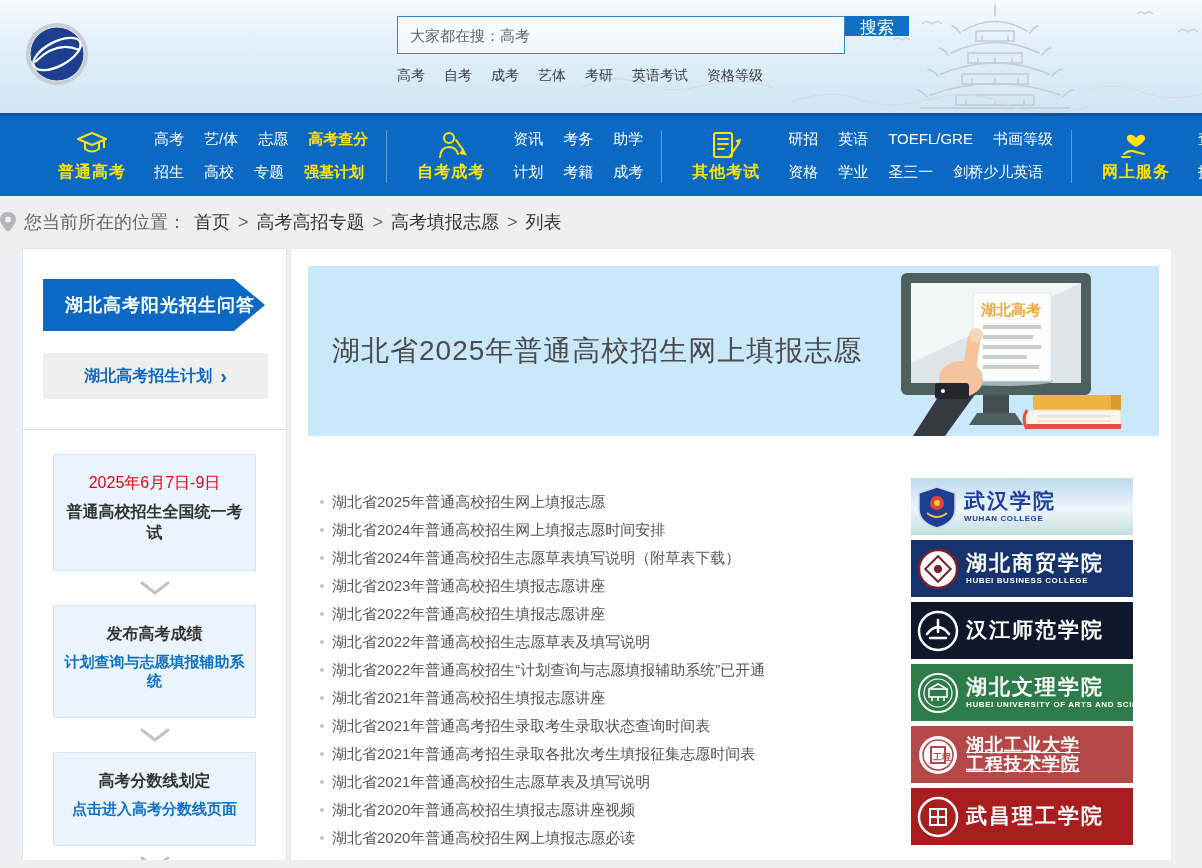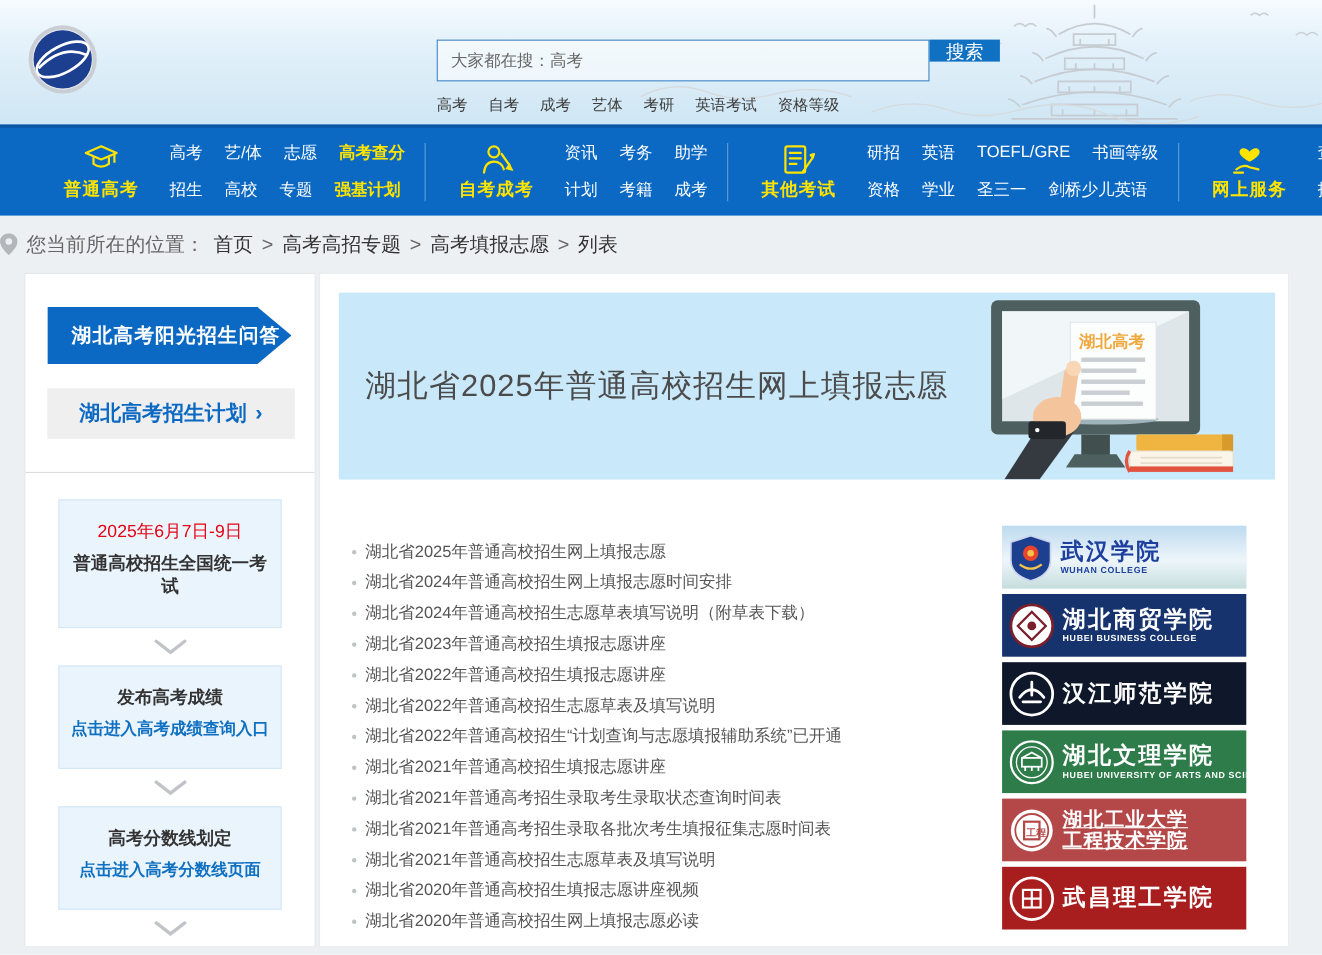--- a/index.html
+++ b/index.html
@@ -12,21 +12,21 @@
     position:relative; height:113px; overflow:hidden;
     background:linear-gradient(180deg,#f6fbfe 0%, #e3f1fa 35%, #cfe6f4 100%);
   }
   .header-art { position:absolute; right:0; top:0; pointer-events:none; }
   .logo-wrap { position:absolute; left:25px; top:22px; display:flex; align-items:center; gap:12px; }
   .logo-circle { width:64px; height:64px; }
   .brand {
     font-family:"Liberation Serif","DejaVu Serif",serif;
     font-weight:bold; font-size:40px; color:#1b2d86; letter-spacing:3px;
   }
-  .search-area { position:absolute; left:397px; top:36px; width:512px; }
+  .search-area { position:absolute; left:397px; top:16px; width:512px; }
   .search-row { display:flex; }
   .search-input {
     width:448px; height:38px; border:1px solid #3a85c6; background:rgba(255,255,255,.55);
     font-size:15px; color:#555; padding:0 12px; outline:none;
     font-family:"Liberation Sans","DejaVu Sans",sans-serif;
   }
   .search-input::placeholder { color:#666; opacity:1; }
   .search-btn {
     width:64px; height:20px; border:none; background:#1070c2; color:#fff;
     font-size:17px; cursor:pointer; font-family:inherit;
@@ -65,21 +65,21 @@
     margin:30px 18px 0 20px; width:222px; height:52px; background:#0b69c3; color:#fff;
     font-size:18px; font-weight:bold; display:flex; align-items:center; justify-content:flex-start;
     padding-left:22px; letter-spacing:1px;
     clip-path:polygon(0 0, 86% 0, 100% 50%, 86% 100%, 0 100%);
     cursor:pointer;
   }
   .side-plan {
     margin:22px 18px 0 20px; width:225px; height:46px; background:#efefef;
     display:flex; align-items:center; justify-content:center; gap:8px; cursor:pointer;
   }
-  .side-plan .plan-label { color:#0b69c3; font-size:19px; font-weight:bold; }
+  .side-plan .plan-label { color:#0b69c3; font-size:16px; font-weight:bold; }
   .side-plan .chev { color:#0b69c3; font-size:20px; font-weight:bold; line-height:1; }
   .side-divider { border-top:1px solid #ddd; margin:30px 0 24px 0; }
   .flow-box {
     margin:0 30px; background:#eaf4fd; border:1px solid #d2e6f7; text-align:center;
     padding:18px 6px 26px 6px; cursor:pointer;
   }
   .flow-box .l1 { font-size:16px; font-weight:bold; color:#333; }
   .flow-box .l1.red { color:#e60012; font-weight:normal; }
   .flow-box .l2 { font-size:15px; margin-top:8px; }
   .flow-box .l2.bold-dark { color:#333; font-weight:bold; font-size:16px; }
@@ -310,21 +310,21 @@
         <div class="l2 bold-dark" data-interactable="false">普通高校招生全国统一考试</div>
       </div>
       <div class="flow-arrow" data-interactable="false">
         <svg viewBox="0 0 30 14" fill="none">
             <polyline points="2,2 15,12 28,2" stroke="#c0c4c8" stroke-width="3" stroke-linecap="round"></polyline>
           </svg>
       </div>
 
       <div class="flow-box" data-interactable="true">
         <div class="l1" data-interactable="false">发布高考成绩</div>
-        <div class="l2 link" data-interactable="true">点击进入高考成绩查询入口</div>
+        <div class="l2 link" data-interactable="true">计划查询与志愿填报辅助系统</div>
       </div>
       <div class="flow-arrow" data-interactable="false">
         <svg viewBox="0 0 30 14" fill="none">
             <polyline points="2,2 15,12 28,2" stroke="#c0c4c8" stroke-width="3" stroke-linecap="round"></polyline>
           </svg>
       </div>
 
       <div class="flow-box" data-interactable="true">
         <div class="l1" data-interactable="false">高考分数线划定</div>
         <div class="l2 link" data-interactable="true">点击进入高考分数线页面</div>

